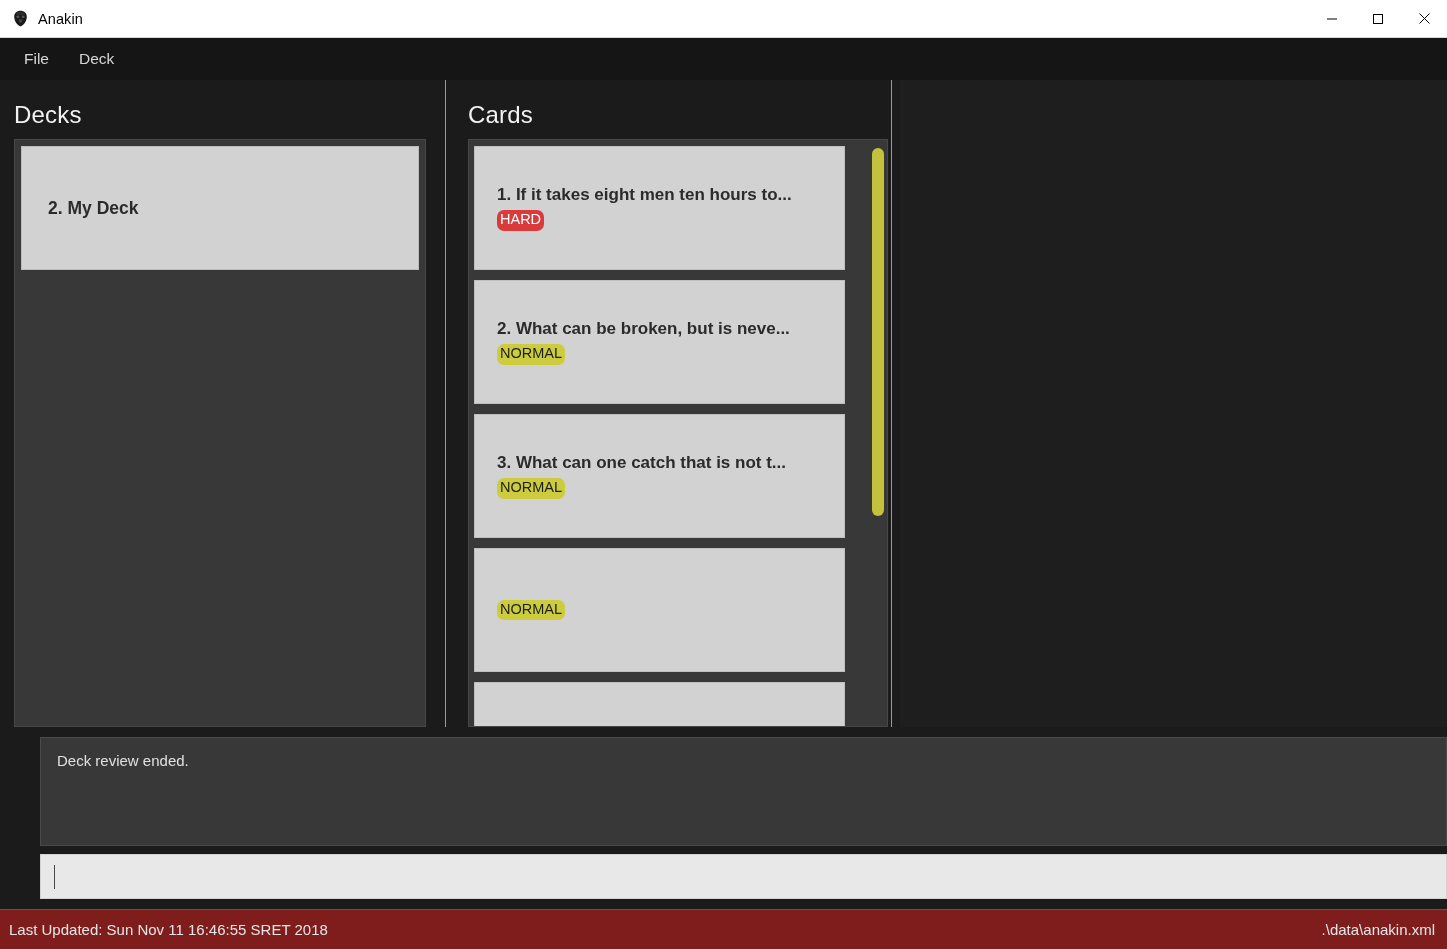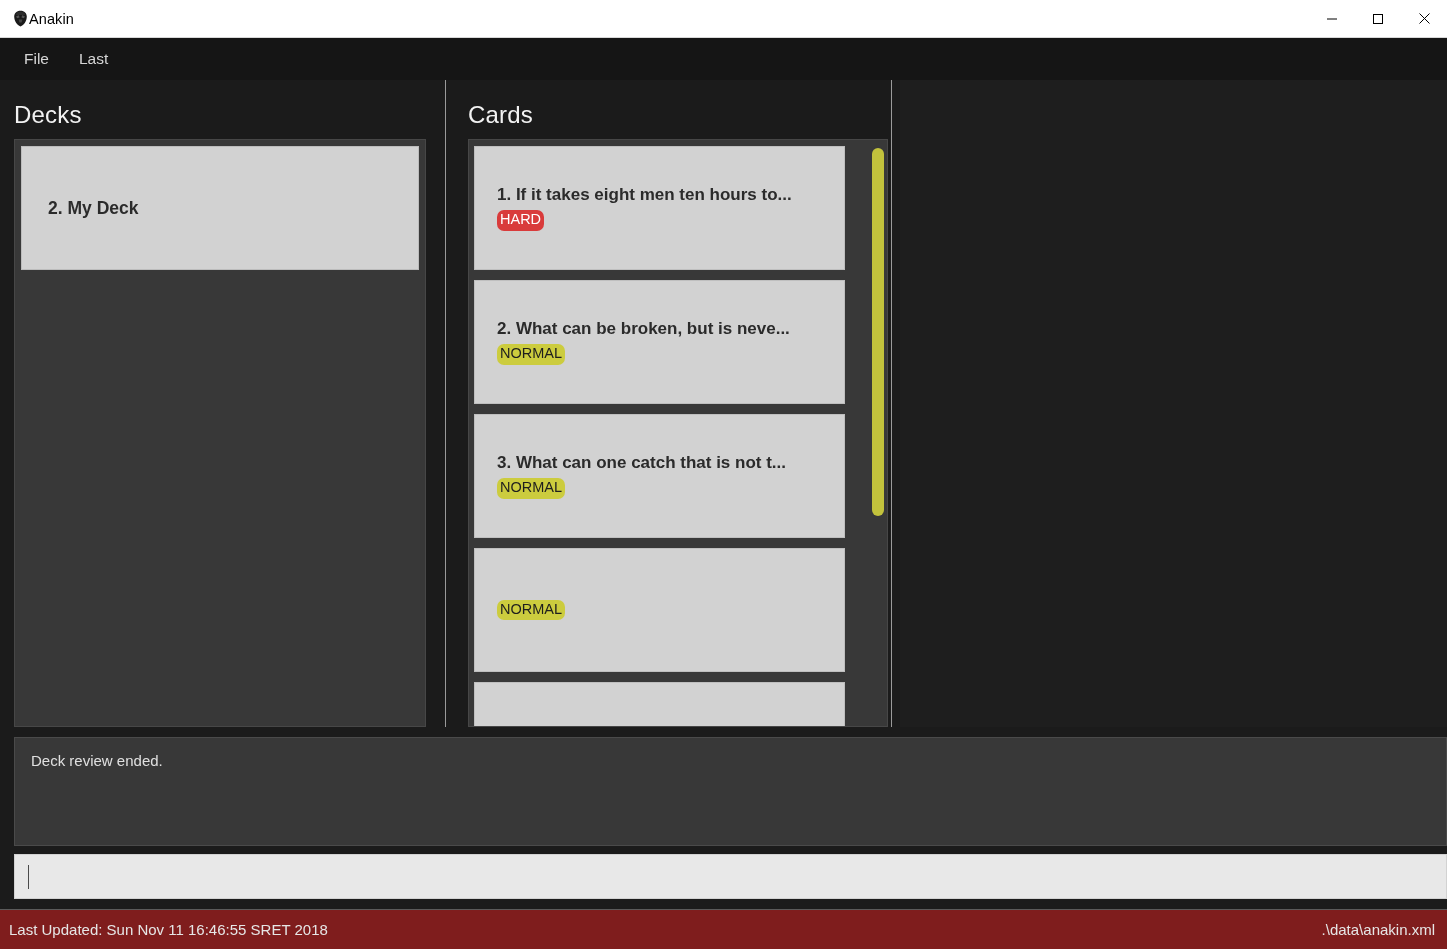--- a/index.html
+++ b/index.html
@@ -30,20 +30,21 @@
     display: flex;
     align-items: center;
     flex: 0 0 auto;
     border-bottom: 1px solid #d8d8d8;
     box-sizing: border-box;
   }
   .title-left {
     display: flex;
     align-items: flex-end;
     padding-left: 12px;
+    gap: 9px;
     flex: 1 1 auto;
     min-width: 0;
   }
   .app-icon {
     width: 17px;
     height: 17px;
     flex: 0 0 auto;
     display: block;
   }
   .title-text {
@@ -242,20 +243,21 @@
     height: 368px;
     background: #c2c23c;
     border-radius: 6px;
   }
 
   
   .console-wrap {
     flex: 0 0 auto;
     padding: 10px 0 0 14px;
     box-sizing: border-box;
+    margin-left: 26px;
   }
   .console-output {
     background: #383838;
     border: 1px solid #4a4a4a;
     box-sizing: border-box;
     height: 109px;
     padding: 14px 0 0 16px;
   }
   .console-line {
     font-size: 15px;
@@ -336,21 +338,21 @@
         <svg width="13" height="13" viewBox="0 0 13 13">
             <line x1="1.5" y1="1.5" x2="11.5" y2="11.5" stroke="#000" stroke-width="1"></line>
             <line x1="11.5" y1="1.5" x2="1.5" y2="11.5" stroke="#000" stroke-width="1"></line>
           </svg>
       </div>
     </div>
   </div>
 
   <div class="menubar">
     <div class="menu-item">File</div>
-    <div class="menu-item">Last</div>
+    <div class="menu-item">Deck</div>
   </div>
 
   <div class="body-area">
 
     <div class="pane pane-decks">
       <div class="pane-title">Decks</div>
       <div class="list-container">
         <div class="list-inner">
           <div class="deck-item normal">
             <span class="deck-label">2.  My Deck</span>

